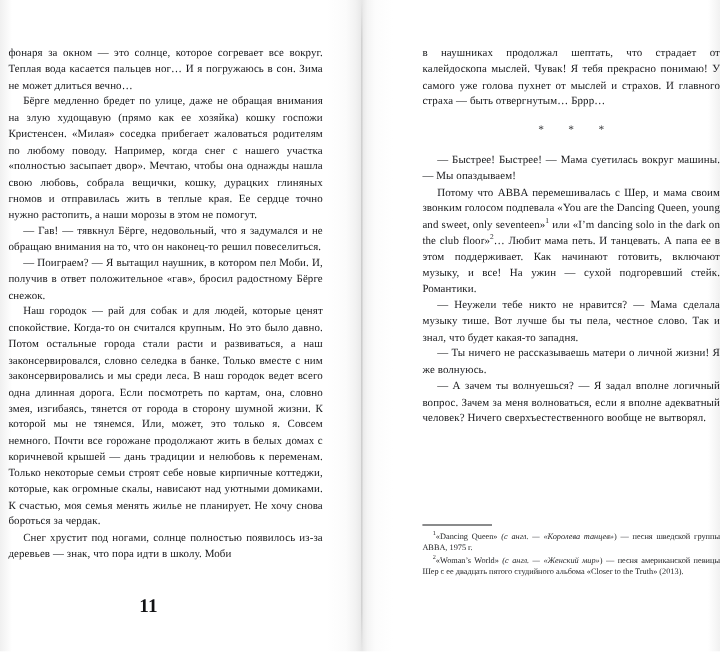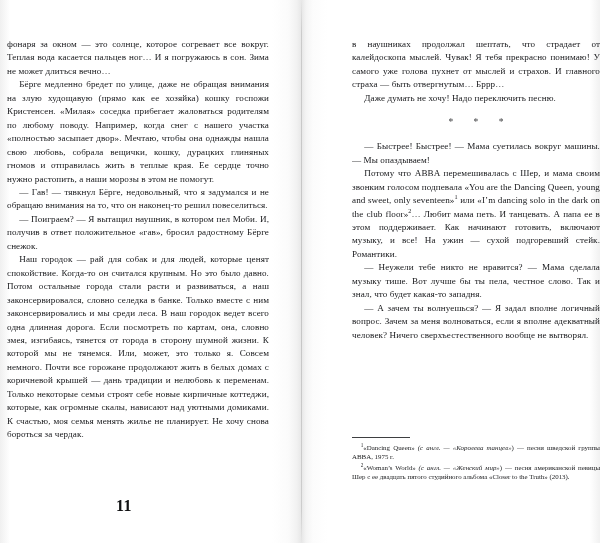--- a/index.html
+++ b/index.html
@@ -166,41 +166,42 @@
   <div class="page-shade-left"></div>
   <div class="page-shade-right"></div>
 
   <div class="page left">
     <div class="textblock">
       <p class="para noindent">фонаря за окном — это солнце, которое согревает все вокруг. Теплая вода касается пальцев ног… И я погружаюсь в сон. Зима не может длиться вечно…</p>
       <p class="para">Бёрге медленно бредет по улице, даже не обращая внимания на злую худощавую (прямо как ее хозяйка) кошку госпожи Кристенсен. «Милая» соседка прибегает жаловаться родителям по любому поводу. Например, когда снег с нашего участка «полностью засыпает двор». Мечтаю, чтобы она однажды нашла свою любовь, собрала вещички, кошку, дурацких глиняных гномов и отправилась жить в теплые края. Ее сердце точно нужно растопить, а наши морозы в этом не помогут.</p>
       <p class="para">— Гав! — тявкнул Бёрге, недовольный, что я задумался и не обращаю внимания на то, что он наконец-то решил повеселиться.</p>
       <p class="para">— Поиграем? — Я вытащил наушник, в котором пел Моби. И, получив в ответ положительное «гав», бросил радостному Бёрге снежок.</p>
       <p class="para">Наш городок — рай для собак и для людей, которые ценят спокойствие. Когда-то он считался крупным. Но это было давно. Потом остальные города стали расти и развиваться, а наш законсервировался, словно селедка в банке. Только вместе с ним законсервировались и мы среди леса. В наш городок ведет всего одна длинная дорога. Если посмотреть по картам, она, словно змея, изгибаясь, тянется от города в сторону шумной жизни. К которой мы не тянемся. Или, может, это только я. Совсем немного. Почти все горожане продолжают жить в белых домах с коричневой крышей — дань традиции и нелюбовь к переменам. Только некоторые семьи строят себе новые кирпичные коттеджи, которые, как огромные скалы, нависают над уютными домиками. К счастью, моя семья менять жилье не планирует. Не хочу снова бороться за чердак.</p>
+      <p class="para">Снег хрустит под ногами, солнце полностью появилось из-за деревьев — знак, что пора идти в школу. Моби</p>
     </div>
     <div class="folio">11</div>
   </div>
 
   <div class="gutter"></div>
   <div class="gutter-line"></div>
 
   <div class="page right">
     <div class="textblock">
       <p class="para noindent">в наушниках продолжал шептать, что страдает от калейдоскопа мыслей. Чувак! Я тебя прекрасно понимаю! У самого уже голова пухнет от мыслей и страхов. И главного страха — быть отвергнутым… Бррр…</p>
-      <p class="para">Даже думать не хочу! Надо переключить песню.</p>
 
       <div class="scene-break">
         <span class="sep-star">* * *</span>
       </div>
 
       <p class="para">— Быстрее! Быстрее! — Мама суетилась вокруг машины. — Мы опаздываем!</p>
 
       <p class="para"><span>Потому что ABBA перемешивалась с Шер, и мама своим звонким голосом подпевала «You are the Dancing Queen, young and sweet, only seventeen»</span><sup class="fn">1</sup><span> или «I’m dancing solo in the dark on the club floor»</span><sup class="fn">2</sup><span>… Любит мама петь. И танцевать. А папа ее в этом поддерживает. Как начинают готовить, включают музыку, и все! На ужин — сухой подгоревший стейк. Романтики.</span></p>
 
       <p class="para">— Неужели тебе никто не нравится? — Мама сделала музыку тише. Вот лучше бы ты пела, честное слово. Так и знал, что будет какая-то западня.</p>
+      <p class="para">— Ты ничего не рассказываешь матери о личной жизни! Я же волнуюсь.</p>
       <p class="para">— А зачем ты волнуешься? — Я задал вполне логичный вопрос. Зачем за меня волноваться, если я вполне адекватный человек? Ничего сверхъестественного вообще не вытворял.</p>
     </div>
 
     <div class="footnotes">
       <div class="fn-rule"></div>
 
       <p class="footnote"><sup class="fnmark">1</sup><span>«Dancing Queen»</span><span class="ital"> (с англ. — </span><span class="ital">«Королева танцев»</span><span>) — песня шведской группы ABBA, 1975 г.</span></p>
 
       <p class="footnote"><sup class="fnmark">2</sup><span>«Woman’s World»</span><span class="ital"> (с англ. — </span><span class="ital">«Женский мир»</span><span>) — песня американской певицы Шер с ее двадцать пятого студийного альбома «Closer to the Truth» (2013).</span></p>
     </div>

